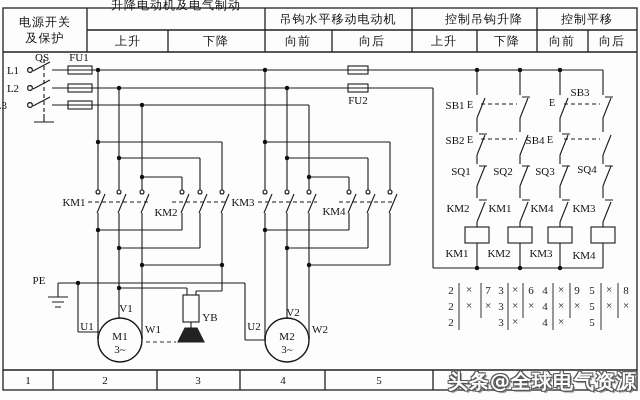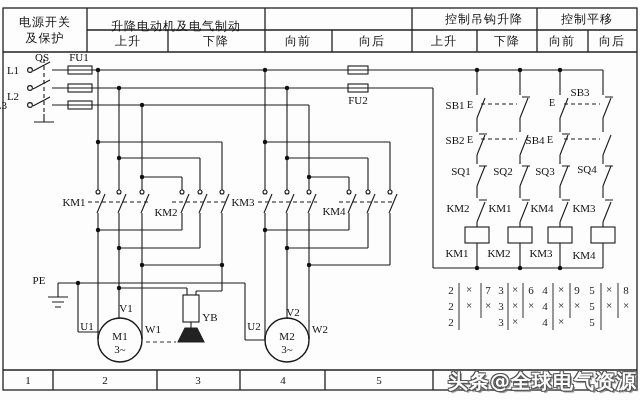--- a/index.html
+++ b/index.html
@@ -145,34 +145,35 @@
     <circle cx="78" cy="283" r="2.2"></circle>
         <circle cx="119" cy="288" r="2.2"></circle>
     <circle cx="477" cy="268" r="2.2"></circle>
         <circle cx="520" cy="268" r="2.2"></circle>
         <circle cx="560" cy="268" r="2.2"></circle>
   </g>
 </svg>
 
 <span class="hdr" style="left:45px;top:22px">电源开关</span>
 <span class="hdr" style="left:45px;top:38px">及保护</span>
-<span class="hdr" style="left:176px;top:26px">升降电动机及电气制动</span>
+<span class="hdr" style="left:176px;top:5px">升降电动机及电气制动</span>
 <span class="hdr" style="left:128px;top:41px">上升</span>
 <span class="hdr" style="left:216px;top:41px">下降</span>
+<span class="hdr" style="left:338px;top:19px">吊钩水平移动电动机</span>
 <span class="hdr" style="left:298px;top:41px">向前</span>
 <span class="hdr" style="left:372px;top:41px">向后</span>
 <span class="hdr" style="left:484px;top:19px">控制吊钩升降</span>
 <span class="hdr" style="left:444px;top:41px">上升</span>
 <span class="hdr" style="left:507px;top:41px">下降</span>
 <span class="hdr" style="left:587px;top:19px">控制平移</span>
 <span class="hdr" style="left:562px;top:41px">向前</span>
 <span class="hdr" style="left:612px;top:41px">向后</span>
 
 <span class="lbl" style="left:13px;top:70px">L1</span>
-<span class="lbl" style="left:13px;top:96px">L2</span>
+<span class="lbl" style="left:13px;top:88px">L2</span>
 <span class="lbl" style="left:1px;top:105px">L3</span>
 <span class="lbl" style="left:42px;top:57px">QS</span>
 <span class="lbl" style="left:79px;top:57px">FU1</span>
 <span class="lbl" style="left:358px;top:100px">FU2</span>
 <span class="lbl" style="left:39px;top:280px">PE</span>
 
 <span class="lbl" style="left:74px;top:202px">KM1</span>
 <span class="lbl" style="left:166px;top:212px">KM2</span>
 <span class="lbl" style="left:87px;top:326px">U1</span>
 <span class="lbl" style="left:126px;top:308px">V1</span>

